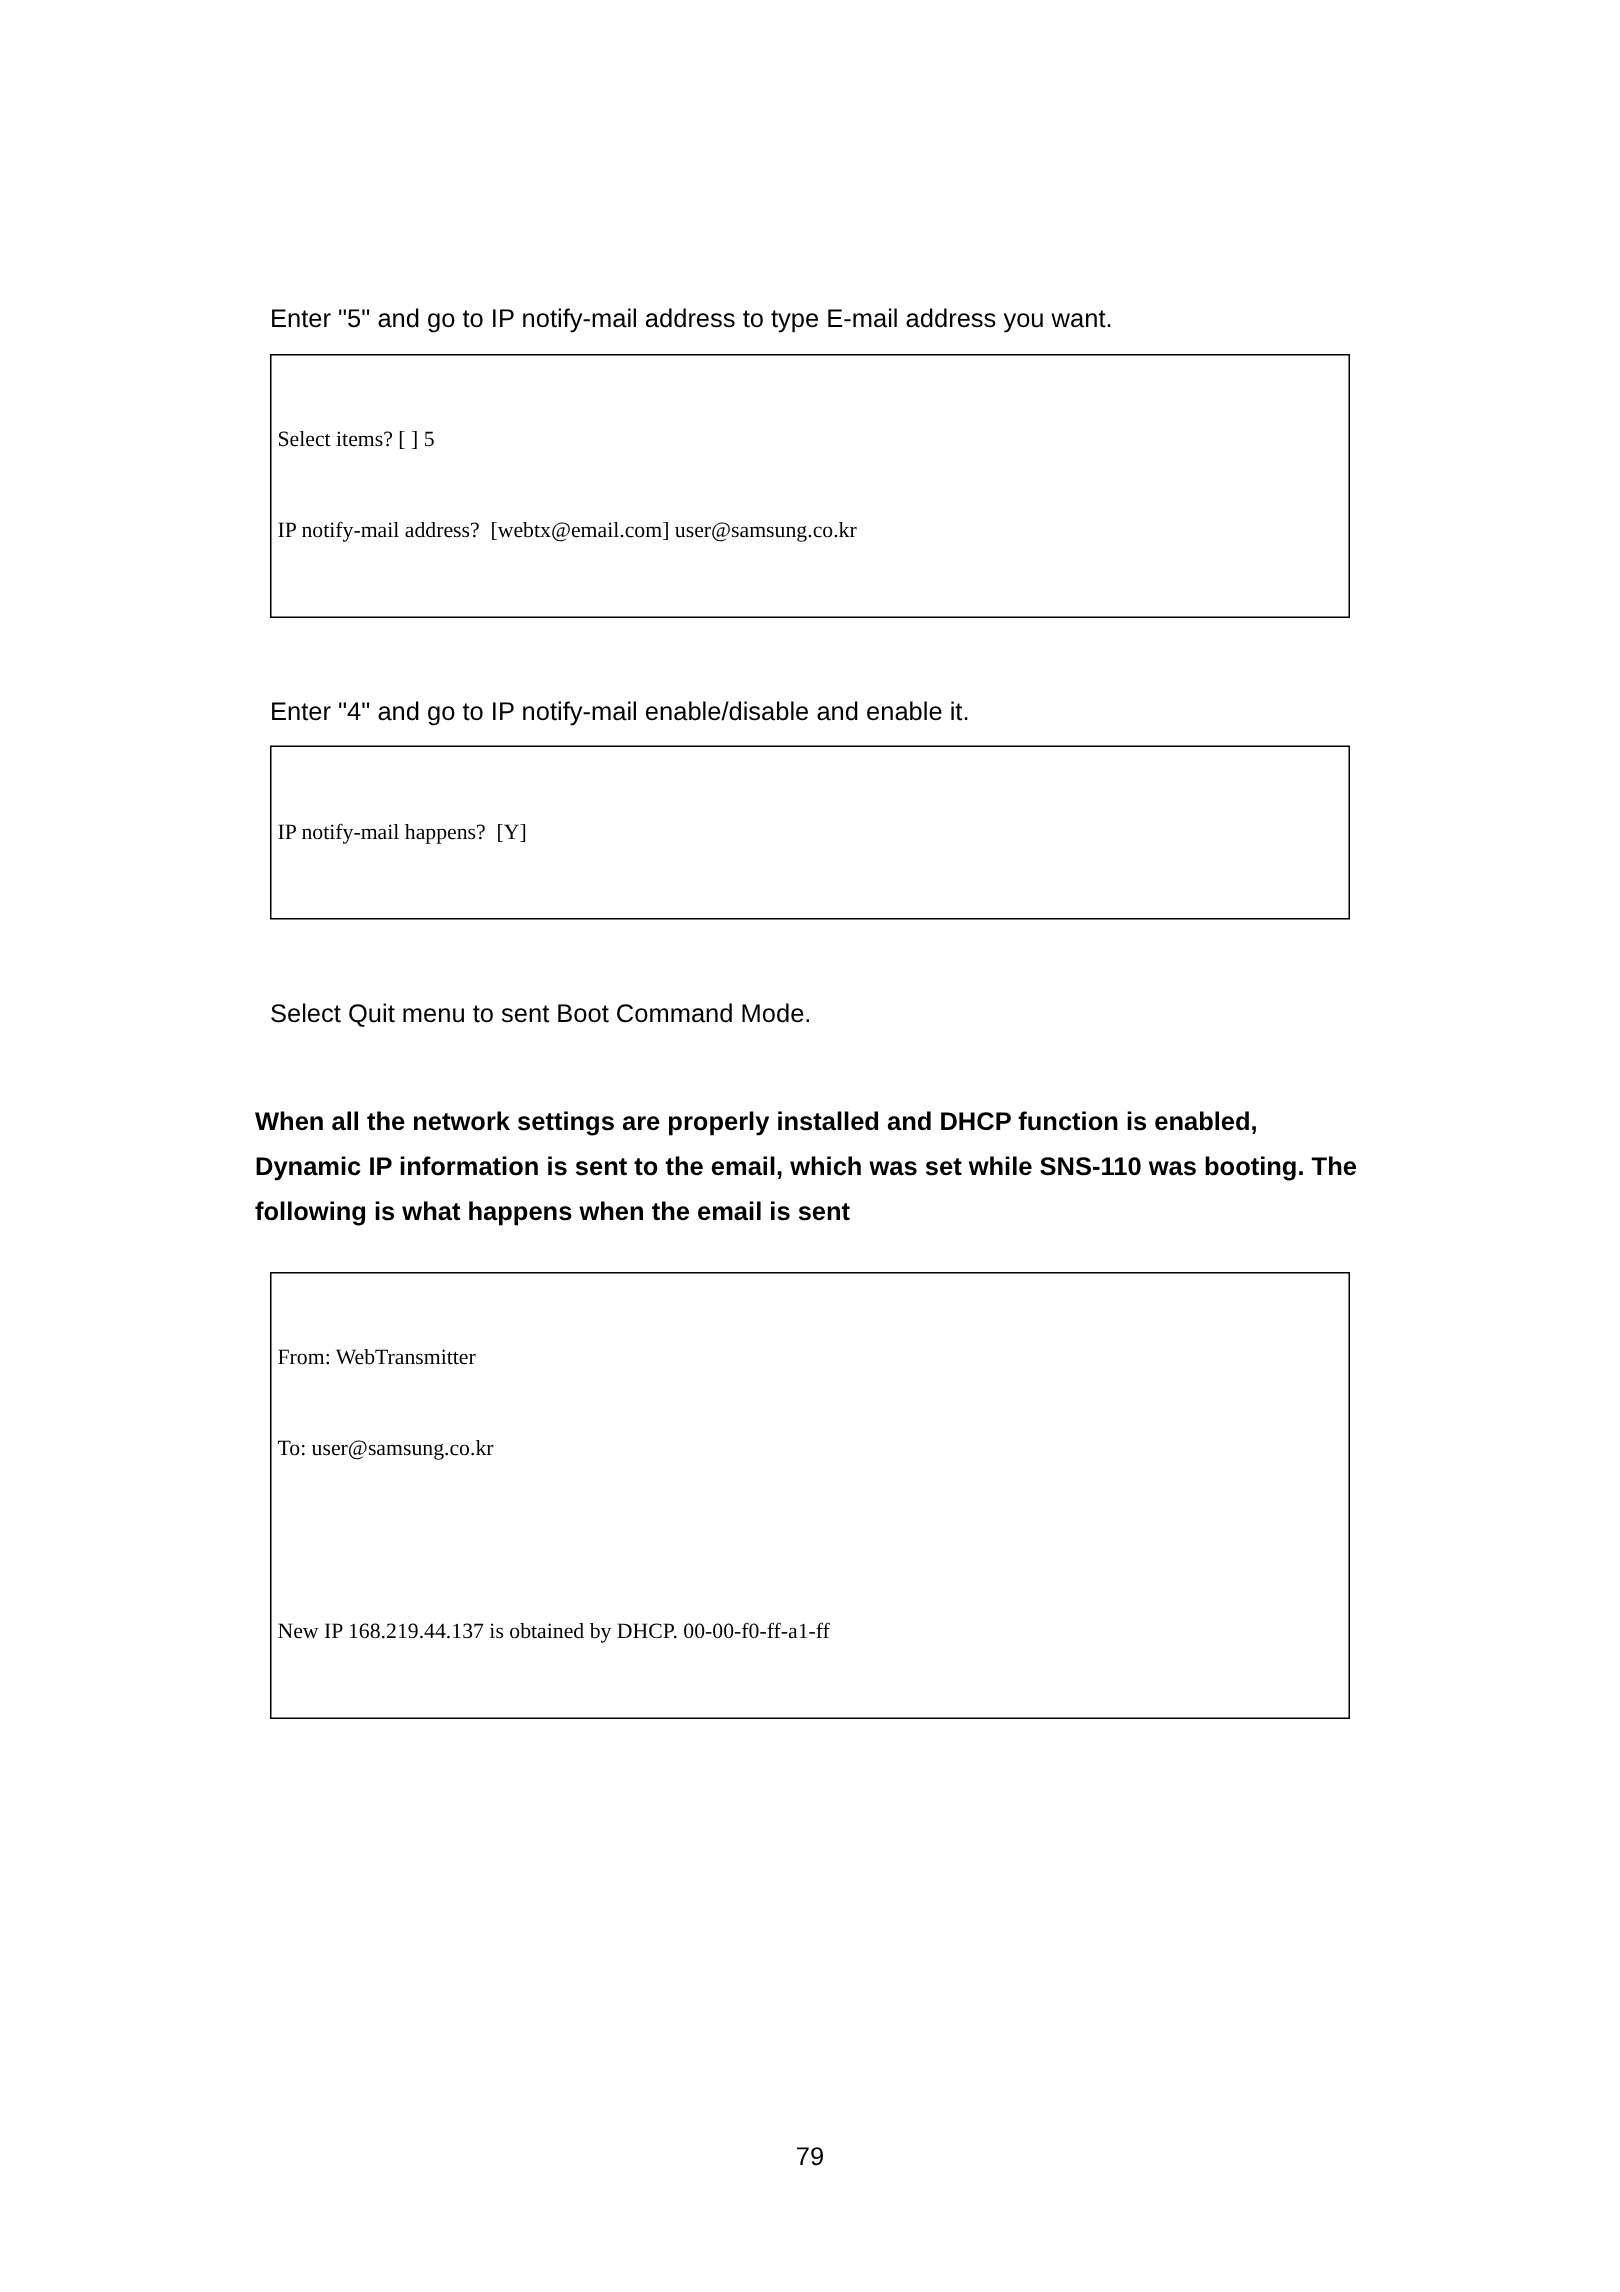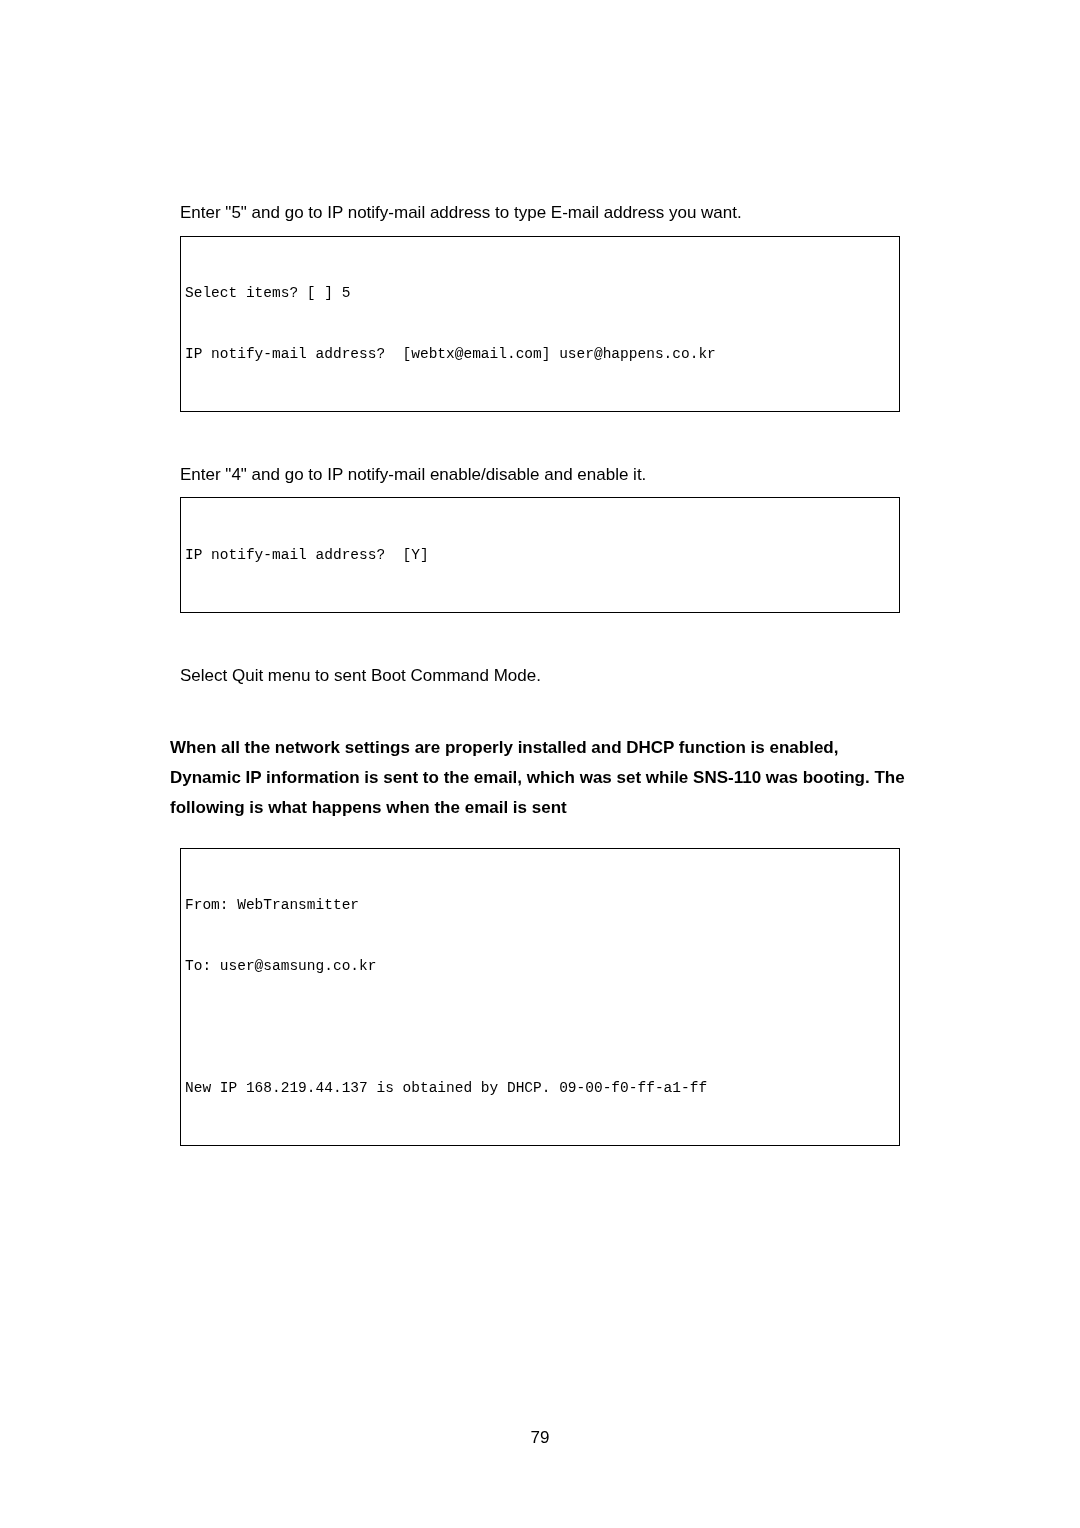--- a/index.html
+++ b/index.html
@@ -21,21 +21,21 @@
     .instruction-text {
       font-size: 17px;
       line-height: 1.5;
       margin-bottom: 10px;
       margin-left: 10px;
     }
     .code-box {
       border: 1px solid #000000;
       padding: 6px 4px;
       font-size: 14.5px;
-      font-family: Liberation Mono, monospace;
+      font-family: Liberation Serif, serif;
       line-height: 1.4;
       white-space: pre-wrap;
       margin-left: 10px;
       margin-right: 10px;
     }
     .spacer-large {
       height: 50px;
     }
     .spacer-medium {
       height: 35px;
@@ -59,42 +59,42 @@
     }
   </style>
 </head>
 <body>
 
 <div class="page-content">
 
   <div class="instruction-text">Enter "5" and go to IP notify-mail address to type E-mail address you want.</div>
   <div class="code-box">
     <div>Select items? [ ] 5</div>
-    <div>IP notify-mail address?  [webtx@email.com] user@happens.co.kr</div>
+    <div>IP notify-mail address?  [webtx@email.com] user@samsung.co.kr</div>
   </div>
 
   <div class="spacer-large"></div>
 
   <div class="instruction-text">Enter "4" and go to IP notify-mail enable/disable and enable it.</div>
   <div class="code-box">
-    <div>IP notify-mail address?  [Y]</div>
+    <div>IP notify-mail happens?  [Y]</div>
   </div>
 
   <div class="spacer-large"></div>
 
   <div class="instruction-text"> Select Quit menu to sent Boot Command Mode.</div>
 
   <div class="spacer-medium"></div>
 
   <div class="body-text">When all the network settings are properly installed and DHCP function is enabled, Dynamic IP information is sent to the email, which was set while SNS-110 was booting. The following is what happens when the email is sent</div>
 
   <div class="spacer-small"></div>
 
   <div class="code-box">
     <div>From: WebTransmitter</div>
     <div>To: user@samsung.co.kr</div>
     <div>&nbsp;</div>
-    <div>New IP 168.219.44.137 is obtained by DHCP. 09-00-f0-ff-a1-ff</div>
+    <div>New IP 168.219.44.137 is obtained by DHCP. 00-00-f0-ff-a1-ff</div>
   </div>
 
 </div>
 
 <div class="page-number">79</div>
 
 </body></html>

